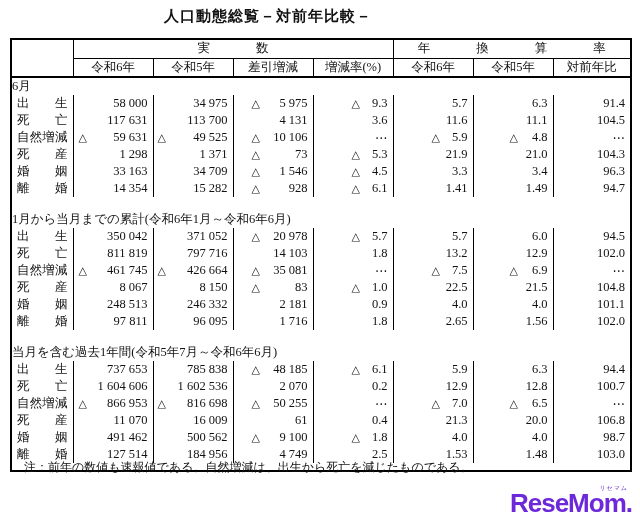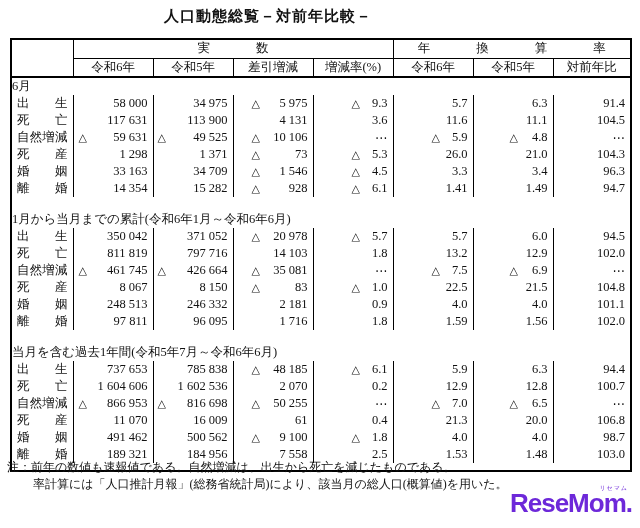--- a/index.html
+++ b/index.html
@@ -48,21 +48,21 @@
     white-space:nowrap;
   }
   .tri { position:absolute; top:50%; transform:translateY(-52%); font-size:11px; }
   td.val:nth-child(2) .tri { left:5px; }
   td.val:nth-child(3) .tri { left:4px; }
   td.val:nth-child(4) .tri { left:18px; }
   td.val:nth-child(5) .tri { left:38px; }
   td.val:nth-child(6) .tri { left:38px; }
   td.val:nth-child(7) .tri { left:36px; }
   .notes {
-    position:absolute; left:7px; top:459px;
+    position:absolute; left:24px; top:459px;
     font-size:12px; line-height:17px; white-space:nowrap;
   }
   .note-line2 { padding-left:26px; }
   .logo {
     position:absolute; right:8px; top:488px;
     font-family:"Liberation Sans","DejaVu Sans",sans-serif;
     font-weight:bold; font-size:26px; letter-spacing:-1px;
     color:#6d28d9;
   }
   .logo-ruby {
@@ -135,21 +135,21 @@
           <td class="val">91.4</td>
         </tr>
         <tr class="datarow">
           <td class="lbl">
             <div class="lbl-inner">
               <span>死</span>
               <span>亡</span>
             </div>
           </td>
           <td class="val">117 631</td>
-          <td class="val">113 900</td>
+          <td class="val">113 700</td>
           <td class="val">4 131</td>
           <td class="val">3.6</td>
           <td class="val">11.6</td>
           <td class="val">11.1</td>
           <td class="val">104.5</td>
         </tr>
         <tr class="datarow">
           <td class="lbl">
             <div class="lbl-inner">
               <span>自</span>
@@ -170,21 +170,21 @@
           <td class="lbl">
             <div class="lbl-inner">
               <span>死</span>
               <span>産</span>
             </div>
           </td>
           <td class="val">1 298</td>
           <td class="val">1 371</td>
           <td class="val"><span class="tri">△</span>73</td>
           <td class="val"><span class="tri">△</span>5.3</td>
-          <td class="val">26.0</td>
+          <td class="val">21.9</td>
           <td class="val">21.0</td>
           <td class="val">104.3</td>
         </tr>
         <tr class="datarow">
           <td class="lbl">
             <div class="lbl-inner">
               <span>婚</span>
               <span>姻</span>
             </div>
           </td>
@@ -298,21 +298,21 @@
           <td class="lbl">
             <div class="lbl-inner">
               <span>離</span>
               <span>婚</span>
             </div>
           </td>
           <td class="val">97 811</td>
           <td class="val">96 095</td>
           <td class="val">1 716</td>
           <td class="val">1.8</td>
-          <td class="val">1.59</td>
+          <td class="val">2.65</td>
           <td class="val">1.56</td>
           <td class="val">102.0</td>
         </tr>
         <tr class="gap">
           <td colspan="8"></td>
         </tr>
         <tr class="sechead">
           <td colspan="8">当月を含む過去1年間(令和5年7月～令和6年6月)</td>
         </tr>
         <tr class="datarow">
@@ -392,36 +392,35 @@
           <td class="val">4.0</td>
           <td class="val">98.7</td>
         </tr>
         <tr class="datarow">
           <td class="lbl">
             <div class="lbl-inner">
               <span>離</span>
               <span>婚</span>
             </div>
           </td>
-          <td class="val">189 321</td>
+          <td class="val">127 514</td>
           <td class="val">184 956</td>
-          <td class="val">7 558</td>
+          <td class="val">4 749</td>
           <td class="val">2.5</td>
           <td class="val">1.53</td>
           <td class="val">1.48</td>
           <td class="val">103.0</td>
         </tr>
         <tr class="pad">
           <td colspan="8"></td>
         </tr>
       </tbody>
   </table>
 </div>
 
 <div class="notes">
   <div class="note-line1">注：前年の数値も速報値である。自然増減は、出生から死亡を減じたものである。</div>
-  <div class="note-line2">率計算には「人口推計月報」(総務省統計局)により、該当月の総人口(概算値)を用いた。</div>
 </div>
 
 <div class="logo">
   <span class="logo-ruby">リセマム</span>
   <span>ReseMom.</span>
 </div>
 
 </body></html>

